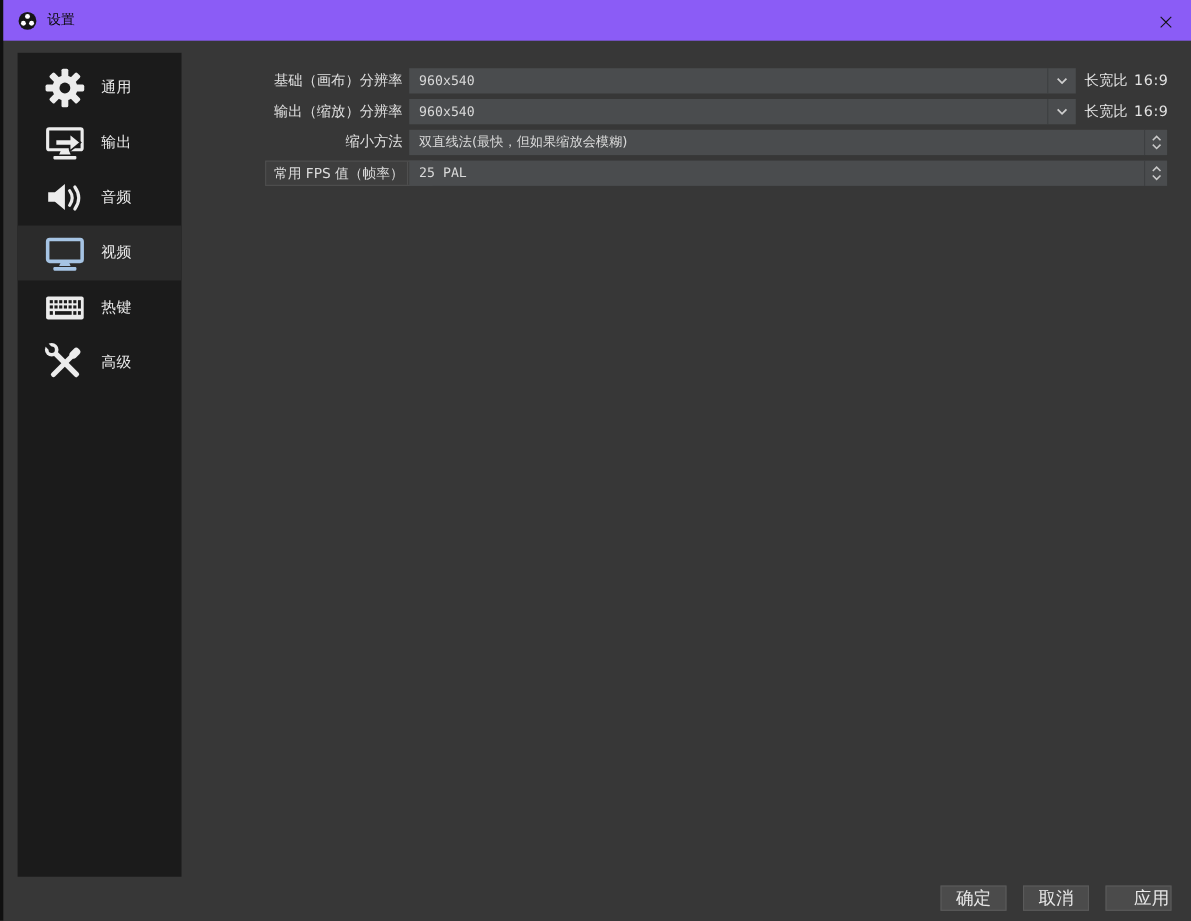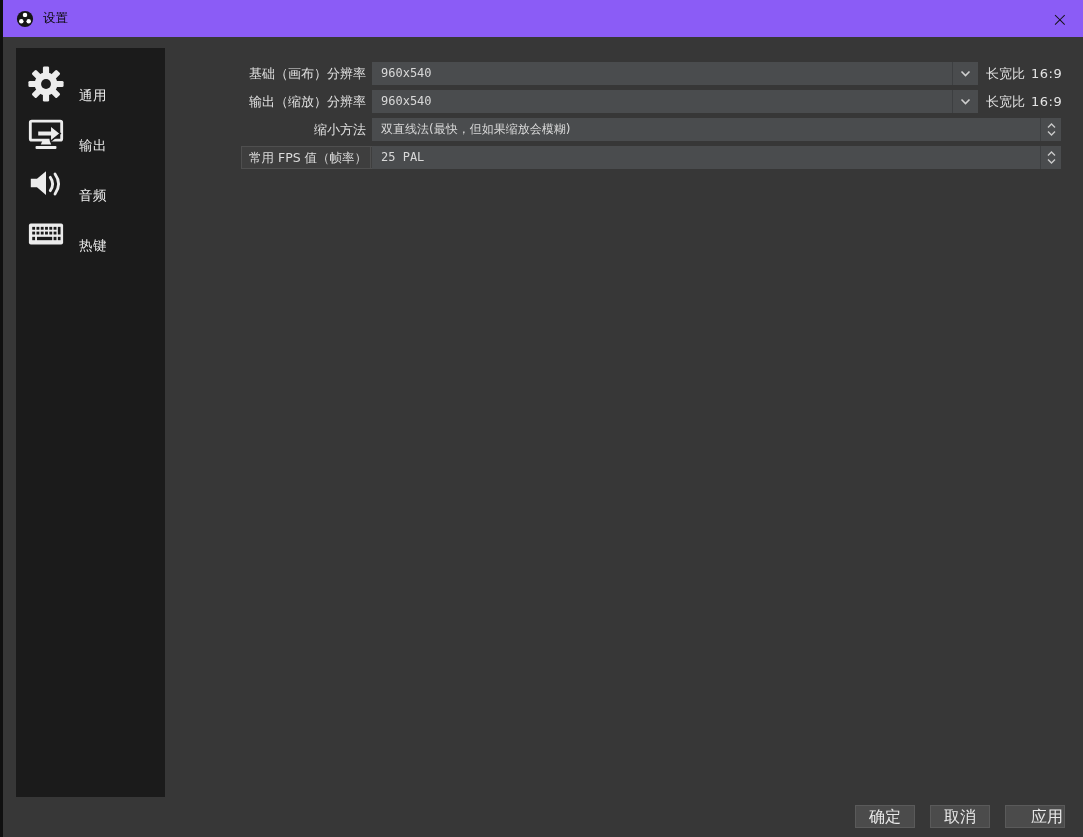--- a/index.html
+++ b/index.html
@@ -24,21 +24,21 @@
     display:flex; align-items:center; justify-content:center;
     font-size:20px; line-height:1; color:#111; cursor:pointer; font-weight:300;
   }
 
   
   .sidebar {
     position:absolute; left:16px; top:48px; width:149px; height:749px;
     background:#1b1b1b; padding-top:7px;
   }
   .side-item {
-    height:50px; display:flex; align-items:flex-end; padding-left:7px; cursor:pointer;
+    height:50px; display:flex; align-items:center; padding-left:20px; cursor:pointer;
   }
   .side-item.selected { background:#2b2b2b; }
   .side-icon { width:46px; height:42px; display:flex; align-items:center; justify-content:center; flex:0 0 46px; }
   .side-label { margin-left:10px; font-size:13.5px; color:#eaeaea; letter-spacing:0.5px; }
 
   
   .flabel {
     position:absolute; left:170px; width:196px; height:23px; line-height:23px;
     text-align:right; font-size:13px; color:#e0e0e0;
   }
@@ -142,20 +142,30 @@
     <span class="side-icon">
       <svg width="38" height="38" viewBox="0 0 40 40">
         <path d="M4 14.5 h6.5 L20 6.5 v25 L10.5 23.5 H4 z" fill="#ececec"></path>
         <path d="M24.5 13 q5 7 0 14" stroke="#ececec" stroke-width="3" fill="none" stroke-linecap="round"></path>
         <path d="M29.5 9.5 q7.5 10.5 0 21" stroke="#ececec" stroke-width="3" fill="none" stroke-linecap="round"></path>
       </svg>
     </span>
     <span class="side-label">音频</span>
   </div>
 
+  <div class="side-item selected">
+    <span class="side-icon">
+      <svg width="40" height="38" viewBox="0 0 40 40">
+        <rect x="3.5" y="7" width="33" height="21" rx="2" fill="none" stroke="#a6c4e4" stroke-width="3.4"></rect>
+        <path d="M16.5 28 l-2 4.5 h11 l-2 -4.5 z" fill="#a6c4e4"></path>
+        <rect x="9" y="33.5" width="22" height="3.4" rx="1" fill="#a6c4e4"></rect>
+      </svg>
+    </span>
+    <span class="side-label">视频</span>
+  </div>
 
   <div class="side-item">
     <span class="side-icon">
       <svg width="40" height="38" viewBox="0 0 40 40">
         <rect x="2" y="9" width="36" height="22" rx="2" fill="#ececec"></rect>
         <g fill="#1b1b1b">
           <rect x="5.5" y="12.5" width="3" height="3"></rect>
             <rect x="10" y="12.5" width="3" height="3"></rect>
           <rect x="14.5" y="12.5" width="3" height="3"></rect>
             <rect x="19" y="12.5" width="3" height="3"></rect>
@@ -171,20 +181,35 @@
           <rect x="5.5" y="23" width="3" height="3.5"></rect>
           <rect x="10.5" y="23" width="16" height="3.5"></rect>
           <rect x="28" y="23" width="3" height="3.5"></rect>
           <rect x="32.5" y="23" width="2.8" height="3.5"></rect>
         </g>
       </svg>
     </span>
     <span class="side-label">热键</span>
   </div>
 
+  <div class="side-item">
+    <span class="side-icon">
+      <svg width="40" height="40" viewBox="0 0 40 40">
+        <g fill="#ececec">
+          <rect x="17.8" y="4" width="4.5" height="33" rx="2" transform="rotate(45 20 20)"></rect>
+          <rect x="16.6" y="2" width="7" height="10.5" rx="3" transform="rotate(45 20 20)"></rect>
+          <rect x="17.5" y="6" width="5" height="31" rx="2" transform="rotate(-45 20 20)"></rect>
+        </g>
+        <circle cx="8" cy="8" r="6.2" fill="#ececec"></circle>
+        <circle cx="8" cy="8" r="2.9" fill="#1b1b1b"></circle>
+        <rect x="6" y="-1" width="4" height="7" transform="rotate(-45 8 8)" fill="#1b1b1b"></rect>
+      </svg>
+    </span>
+    <span class="side-label">高级</span>
+  </div>
 
 </div>
 
 <div class="flabel" style="top:62px;">基础（画布）分辨率</div>
 <div class="combo" style="left:372px; top:62px; width:606px;">
   <span class="val">960x540</span>
   <span class="dd">
     <svg width="11" height="7" viewBox="0 0 11 7">
         <path d="M1.5 1.5 L5.5 5.5 L9.5 1.5" fill="none" stroke="#cfcfcf" stroke-width="1.6"></path>
       </svg>

